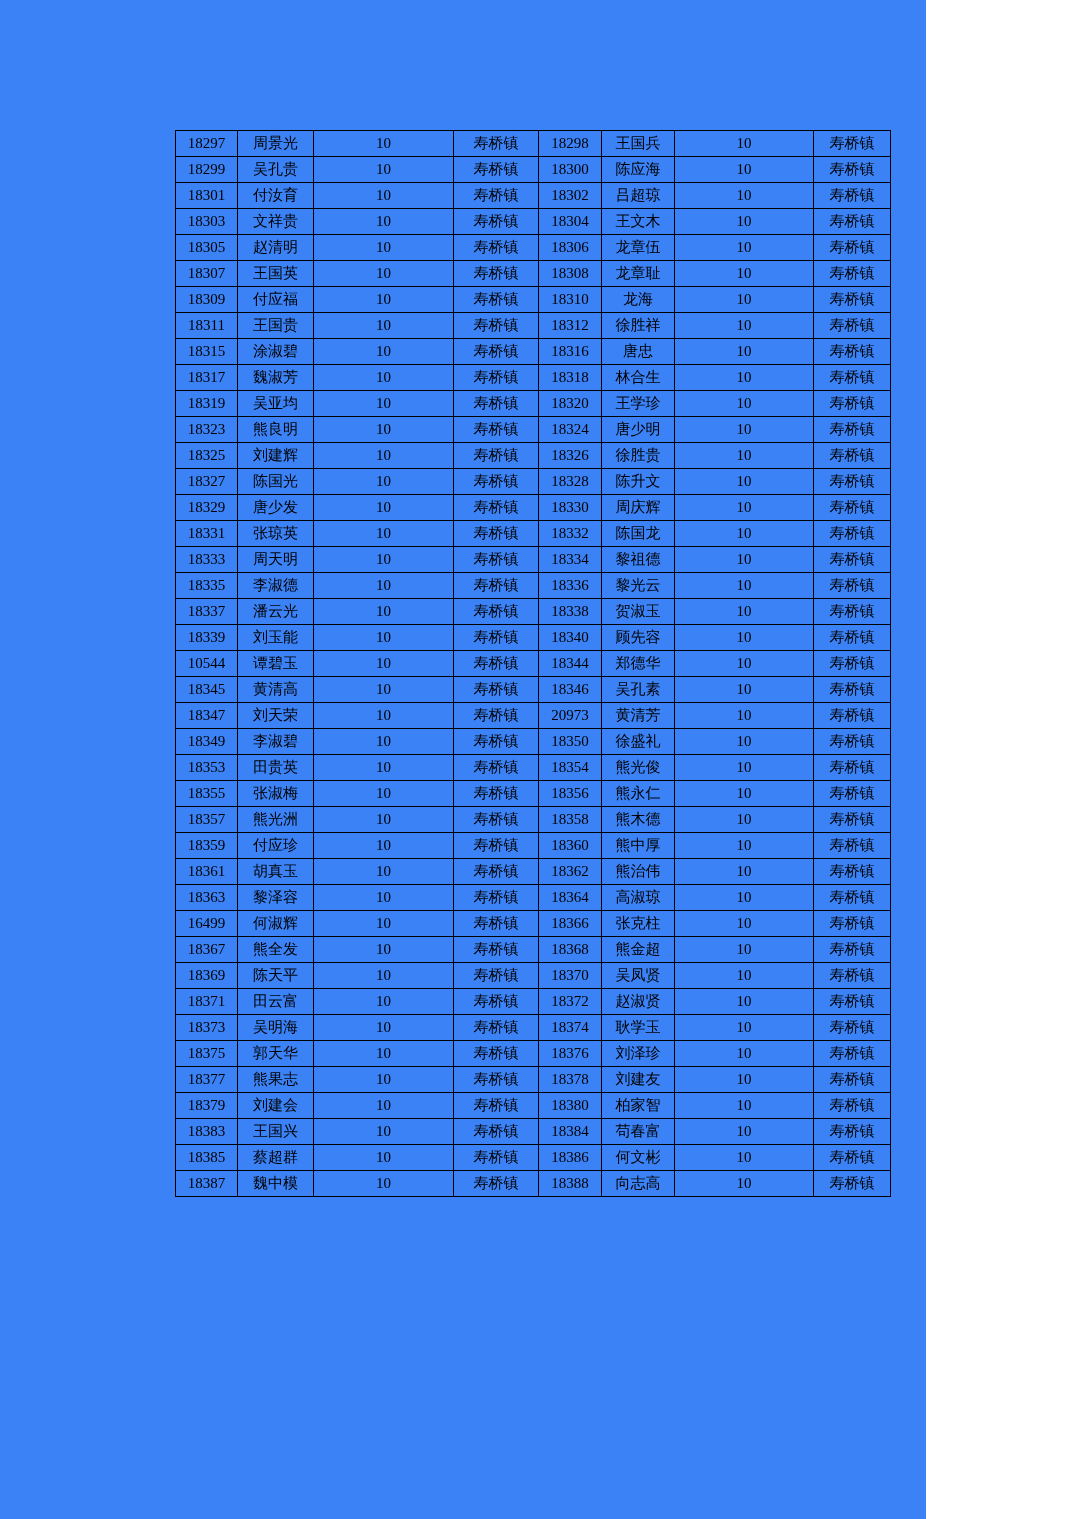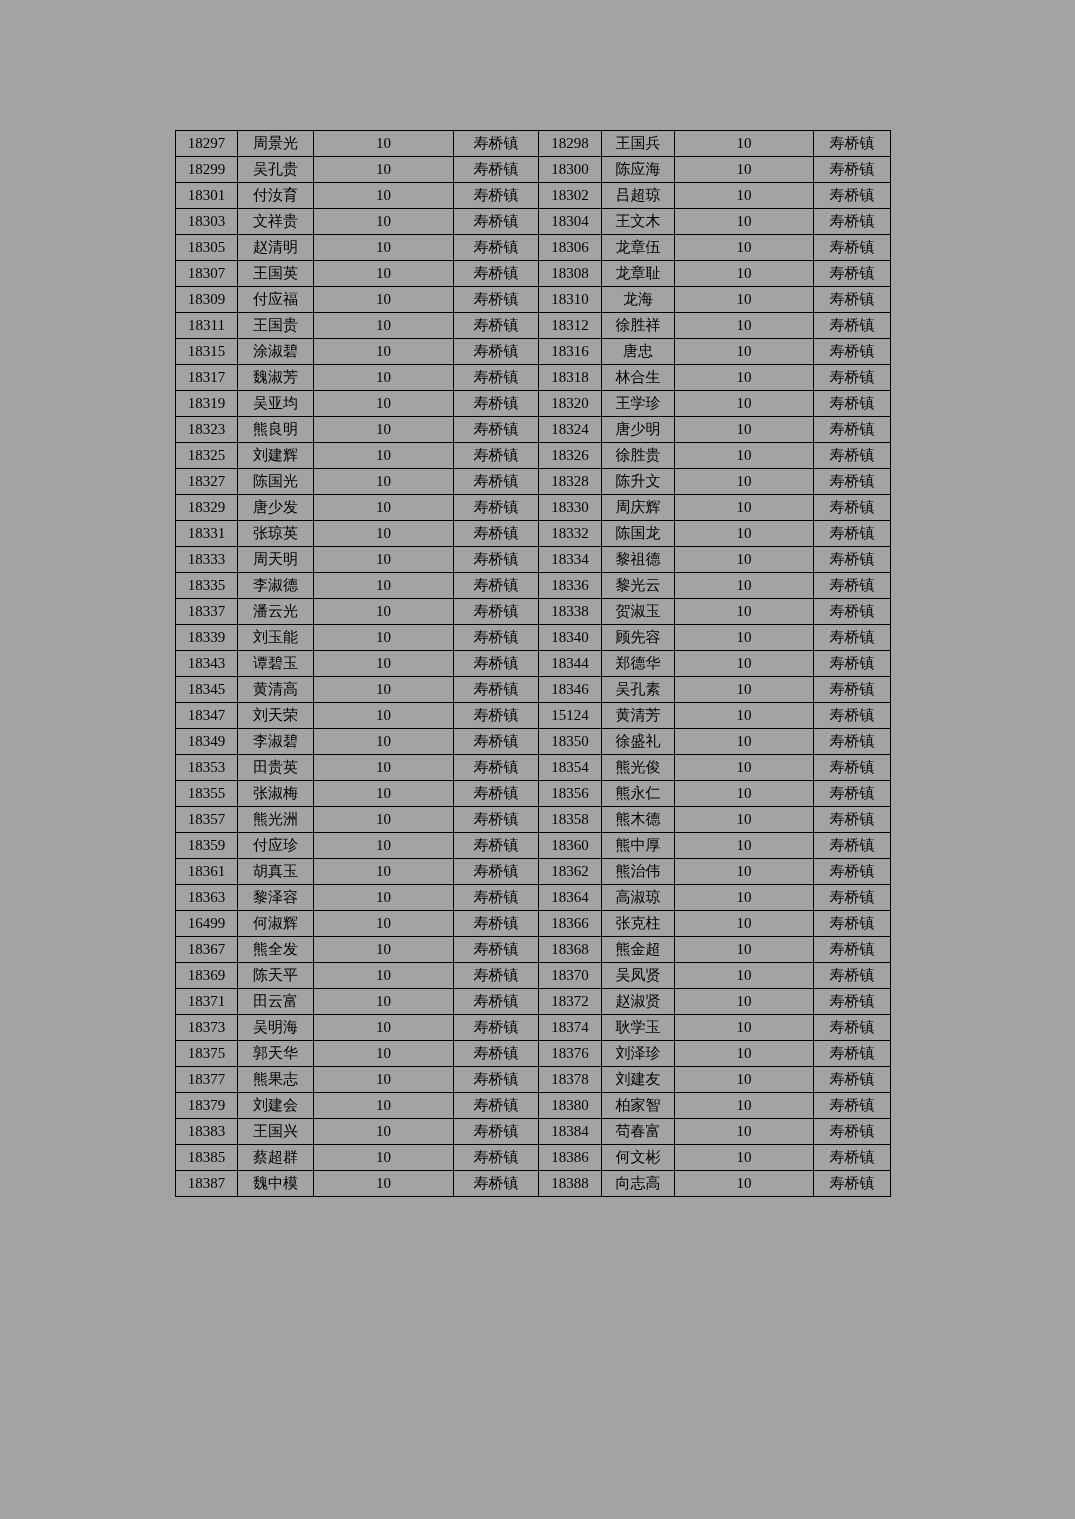--- a/index.html
+++ b/index.html
@@ -3,23 +3,23 @@
 <meta charset="utf-8">
 <style>
   * { box-sizing: border-box; }
   html, body {
     margin: 0;
     padding: 0;
     background: #ffffff;
   }
   .page {
     position: relative;
-    width: 1075px;
+    width: 926px;
     height: 1519px;
-    background: #a3a3a3;
+    background: #3b82f6;
     font-family: "Liberation Serif", "DejaVu Serif", serif;
     color: #000000;
     overflow: hidden;
   }
   table.data-table {
     position: absolute;
     left: 175px;
     top: 130px;
     width: 715px;
     border-collapse: collapse;
@@ -248,21 +248,21 @@
           <td>18339</td>
           <td>刘玉能</td>
           <td>10</td>
           <td>寿桥镇</td>
           <td>18340</td>
           <td>顾先容</td>
           <td>10</td>
           <td>寿桥镇</td>
         </tr>
         <tr>
-          <td>18343</td>
+          <td>10544</td>
           <td>谭碧玉</td>
           <td>10</td>
           <td>寿桥镇</td>
           <td>18344</td>
           <td>郑德华</td>
           <td>10</td>
           <td>寿桥镇</td>
         </tr>
         <tr>
           <td>18345</td>
@@ -272,21 +272,21 @@
           <td>18346</td>
           <td>吴孔素</td>
           <td>10</td>
           <td>寿桥镇</td>
         </tr>
         <tr>
           <td>18347</td>
           <td>刘天荣</td>
           <td>10</td>
           <td>寿桥镇</td>
-          <td>15124</td>
+          <td>20973</td>
           <td>黄清芳</td>
           <td>10</td>
           <td>寿桥镇</td>
         </tr>
         <tr>
           <td>18349</td>
           <td>李淑碧</td>
           <td>10</td>
           <td>寿桥镇</td>
           <td>18350</td>

